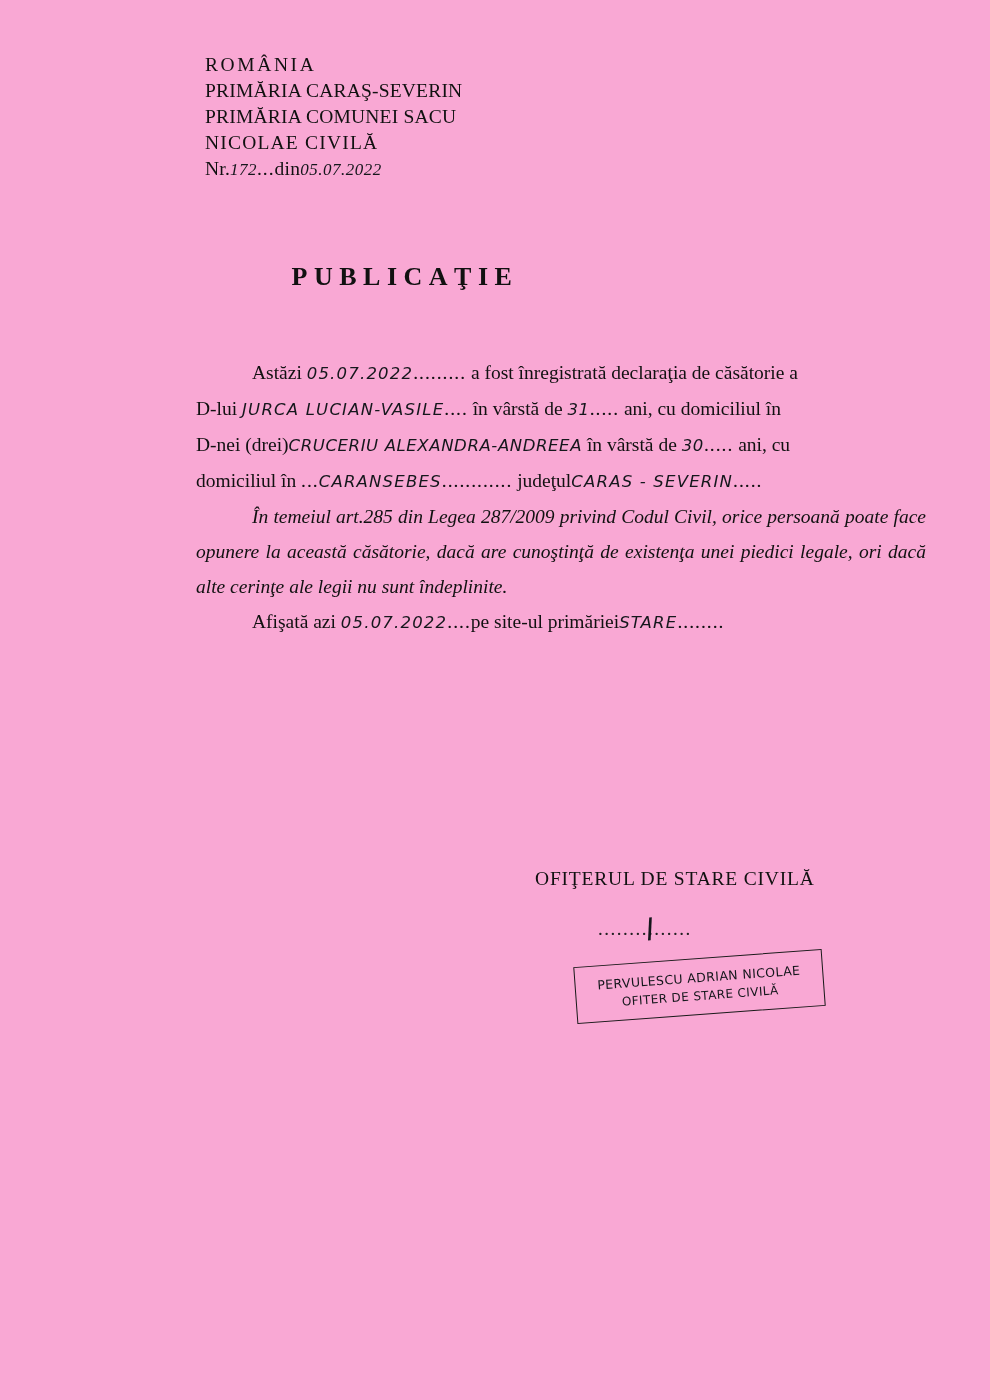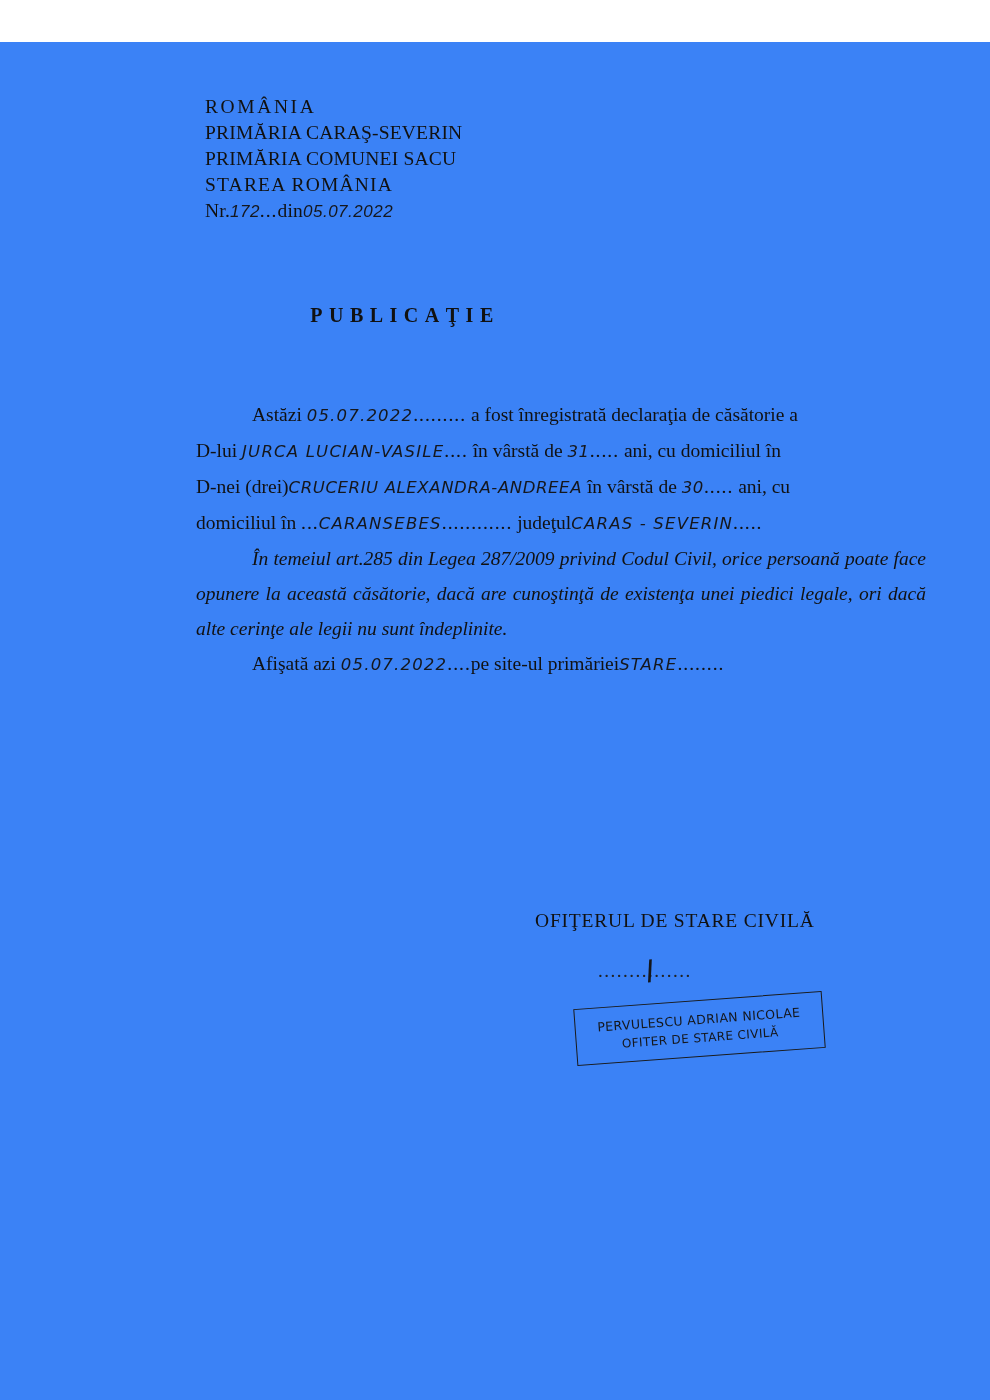--- a/index.html
+++ b/index.html
@@ -11,52 +11,51 @@
     width: 990px;
     height: 1400px;
     position: relative;
     font-family: "Liberation Serif", serif;
     color: #111;
     overflow: hidden;
   }
   .page {
     position: absolute;
     inset: 0;
-    background: #3b82f6;
-    margin-top: 42px;
+    background: #f9a8d4;
   }
   
   .header {
     position: absolute;
     left: 205px;
     top: 52px;
     font-size: 19.5px;
     line-height: 1.33;
     letter-spacing: 0.2px;
   }
   .header .l1 { letter-spacing: 2.6px; }
   .header .l4 { letter-spacing: 1.2px; }
   .header .l5 { letter-spacing: 0.2px; }
   .hw {
-    font-family: Liberation Sans, sans-serif;
+    font-family: Liberation Serif, serif;
     font-style: italic;
     font-size: 17px;
     letter-spacing: 0.5px;
     color: #15171c;
   }
   .dots { letter-spacing: 1px; }
 
   
   .title {
     position: absolute;
     top: 262px;
     left: 0;
     width: 810px;
     text-align: center;
-    font-size: 20px;
+    font-size: 26px;
     font-weight: bold;
     letter-spacing: 6.5px;
   }
 
   
   .body {
     position: absolute;
     left: 196px;
     top: 355px;
     width: 730px;
@@ -133,21 +132,21 @@
 </style>
 </head>
 <body>
 
 <div class="page">
 
   <div class="header">
     <div class="l1">ROMÂNIA</div>
     <div class="l2">PRIMĂRIA CARAŞ-SEVERIN</div>
     <div class="l3">PRIMĂRIA COMUNEI  SACU</div>
-    <div class="l4">STAREA  ROMÂNIA</div>
+    <div class="l4">NICOLAE  CIVILĂ</div>
     <div class="l5">
       <span>Nr.</span><span class="hw">172</span><span class="dots">...</span><span>din</span><span class="hw">05.07.2022</span>
     </div>
   </div>
 
   <div class="title">PUBLICAŢIE</div>
 
   <div class="body">
 
     <p class="line">

